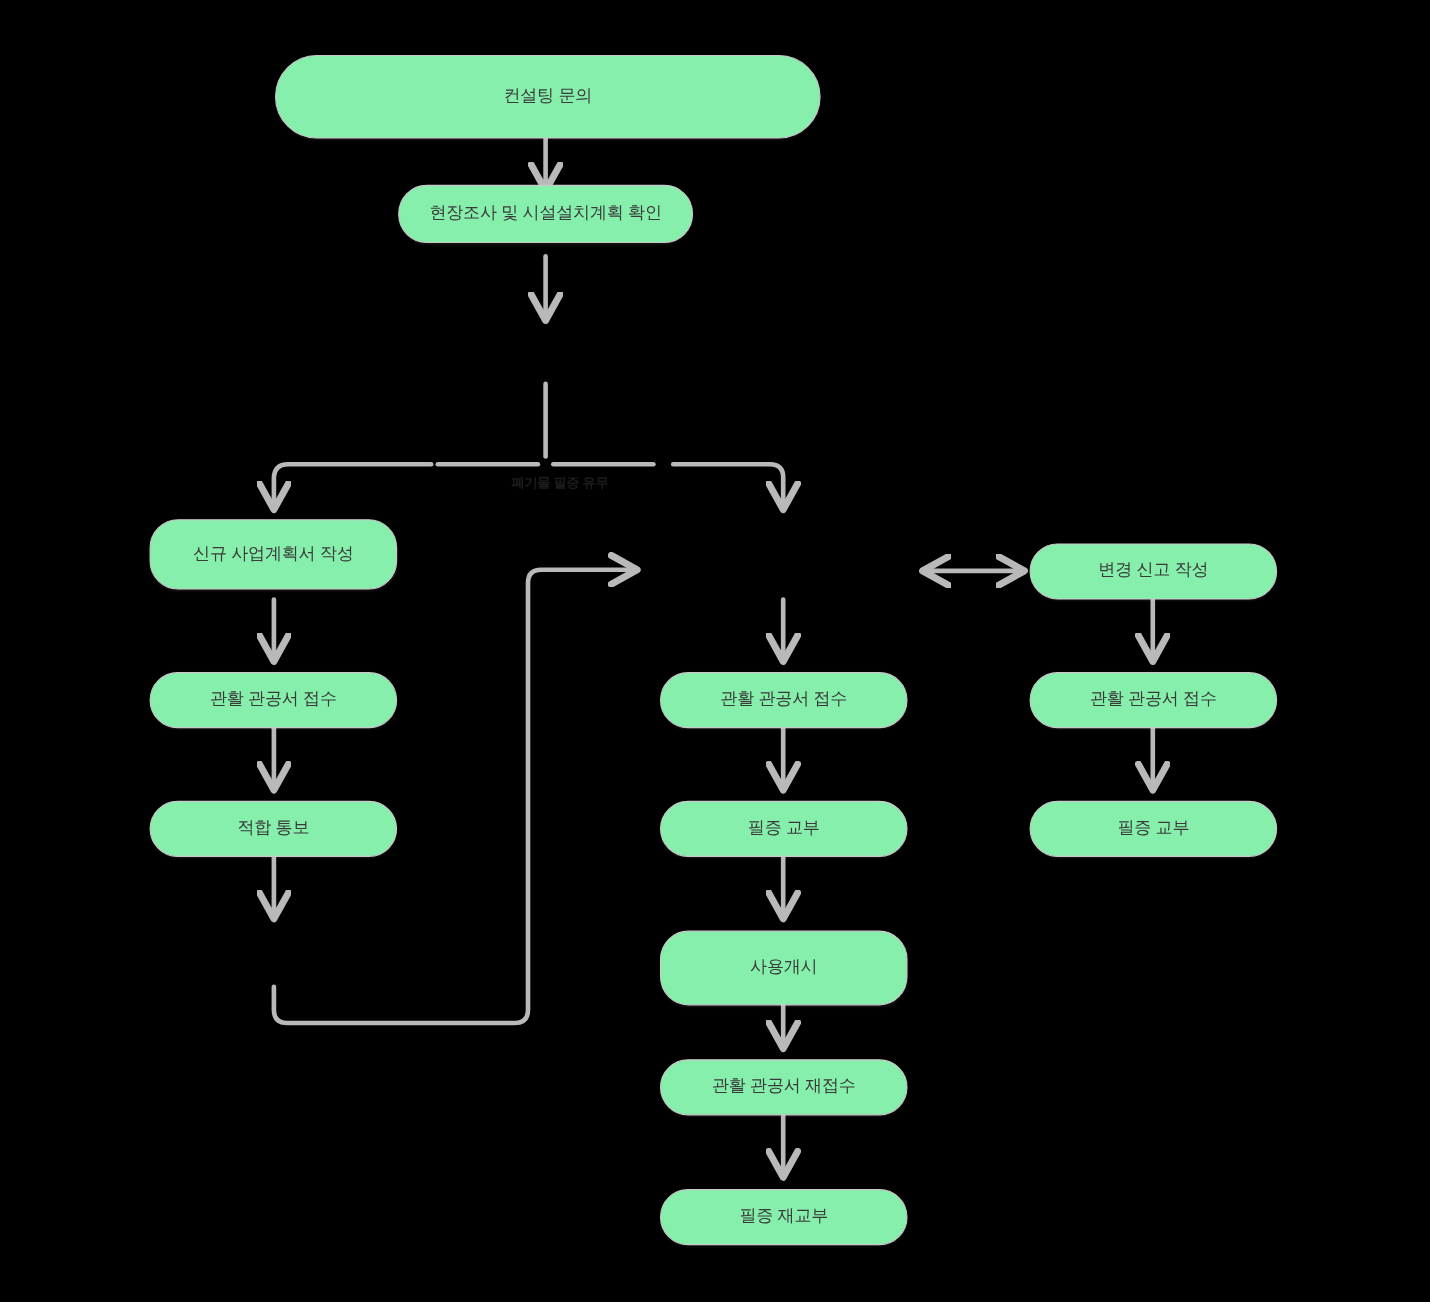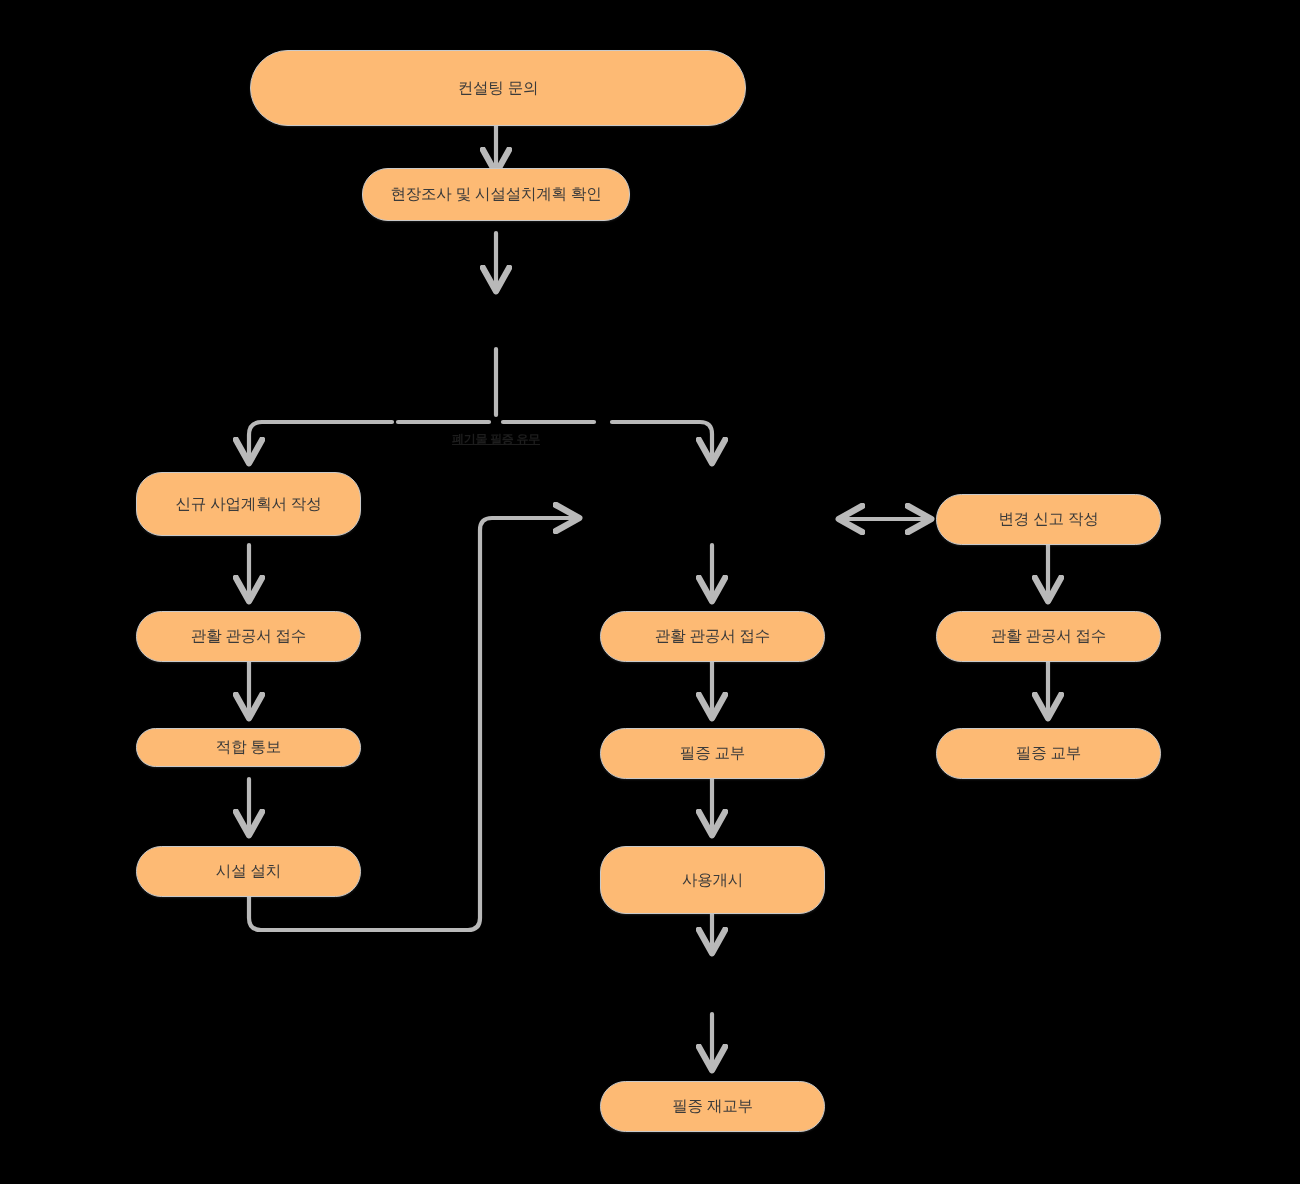--- a/index.html
+++ b/index.html
@@ -24,21 +24,21 @@
     position: absolute;
     left: 0;
     top: 0;
     width: 1300px;
     height: 1184px;
     pointer-events: none;
   }
   .node {
     position: absolute;
     box-sizing: border-box;
-    background: #fdba74;
+    background: #86efac;
     border: 1px solid #c9c9c9;
     border-radius: 26px;
     display: flex;
     align-items: center;
     justify-content: center;
     text-align: center;
     color: #3a3a3a;
     font-size: 15.5px;
     letter-spacing: -0.2px;
     line-height: 1.2;
@@ -105,43 +105,43 @@
 
   <div class="node" style="left:250px; top:50px; width:496px; height:76px; border-radius:38px;">
     <span>컨설팅 문의</span>
   </div>
 
   <div class="node" style="left:362px; top:168px; width:268px; height:53px;">
     <span>현장조사 및 시설설치계획 확인</span>
   </div>
 
 
-  <div class="edge-label" style="left:426px; top:431px; width:140px;text-decoration:underline;">폐기물 필증 유무</div>
+  <div class="edge-label" style="left:439px; top:431px; width:140px;">폐기물 필증 유무</div>
 
   <div class="node" style="left:136px; top:472px; width:225px; height:64px;">
     <span>신규 사업계획서 작성</span>
   </div>
   <div class="node" style="left:136px; top:611px; width:225px; height:51px;">
     <span>관활 관공서 접수</span>
   </div>
-  <div class="node" style="left:136px; top:728px; width:225px; height:39px;">
+  <div class="node" style="left:136px; top:728px; width:225px; height:51px;">
     <span>적합 통보</span>
-  </div>
-  <div class="node" style="left:136px; top:846px; width:225px; height:51px;">
-    <span>시설 설치</span>
   </div>
 
   <div class="node" style="left:600px; top:611px; width:225px; height:51px;">
     <span>관활 관공서 접수</span>
   </div>
   <div class="node" style="left:600px; top:728px; width:225px; height:51px;">
     <span>필증 교부</span>
   </div>
   <div class="node" style="left:600px; top:846px; width:225px; height:68px;">
     <span>사용개시</span>
+  </div>
+  <div class="node" style="left:600px; top:963px; width:225px; height:51px;">
+    <span>관활 관공서 재접수</span>
   </div>
   <div class="node" style="left:600px; top:1081px; width:225px; height:51px;">
     <span>필증 재교부</span>
   </div>
 
   <div class="node" style="left:936px; top:494px; width:225px; height:51px;">
     <span>변경 신고 작성</span>
   </div>
   <div class="node" style="left:936px; top:611px; width:225px; height:51px;">
     <span>관활 관공서 접수</span>

